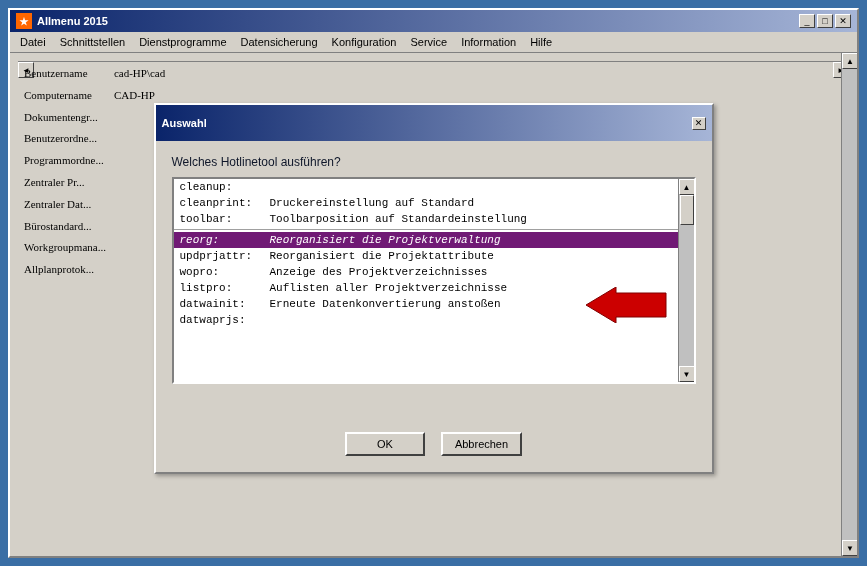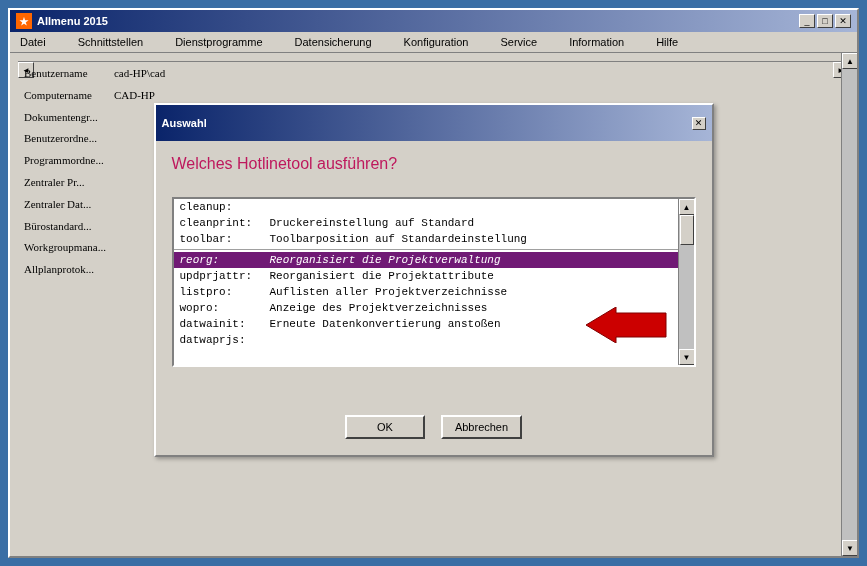--- a/index.html
+++ b/index.html
@@ -76,21 +76,21 @@
       font-size: 9px;
       cursor: pointer;
       color: #000;
     }
 
     
     .menu-bar {
       background: #d4d0c8;
       padding: 2px 4px;
       display: flex;
-      gap: 20px;
+      gap: 2px;
       flex-shrink: 0;
       border-bottom: 1px solid #808080;
     }
     .menu-item {
       padding: 2px 6px;
       font-size: 11px;
       cursor: pointer;
       color: #000;
     }
 
@@ -216,33 +216,33 @@
       align-items: center;
       justify-content: center;
       font-size: 9px;
       cursor: pointer;
       color: #000;
     }
     .dialog-body {
       padding: 14px 16px 16px;
     }
     .dialog-question {
-      font-size: 16px;
-      margin-bottom: 24px;
-      color: #be185d;
+      font-size: 12px;
+      margin-bottom: 8px;
+      color: #0f172a;
     }
 
     
     .listbox-container {
       position: relative;
       border: 2px solid #808080;
       border-right-color: #ffffff;
       border-bottom-color: #ffffff;
       background: #fff;
-      height: 170px;
+      height: 207px;
       overflow: hidden;
       margin-bottom: 16px;
       display: flex;
     }
     .listbox {
       flex: 1;
       overflow-y: auto;
       overflow-x: hidden;
     }
     .listbox::-webkit-scrollbar { display: none; }
@@ -446,27 +446,27 @@
                 <span class="list-item-cmd">reorg:</span>
                 <span class="list-item-desc">Reorganisiert die Projektverwaltung</span>
               </div>
 
               <div class="list-item-row">
                 <span class="list-item-cmd">updprjattr:</span>
                 <span class="list-item-desc">Reorganisiert die Projektattribute</span>
               </div>
 
               <div class="list-item-row">
+                <span class="list-item-cmd">wopro:</span>
+                <span class="list-item-desc">Anzeige des Projektverzeichnisses</span>
+              </div>
+
+              <div class="list-item-row">
                 <span class="list-item-cmd">listpro:</span>
                 <span class="list-item-desc">Auflisten aller Projektverzeichnisse</span>
-              </div>
-
-              <div class="list-item-row">
-                <span class="list-item-cmd">wopro:</span>
-                <span class="list-item-desc">Anzeige des Projektverzeichnisses</span>
               </div>
 
               <div class="list-item-row">
                 <span class="list-item-cmd">datwainit:</span>
                 <span class="list-item-desc">Erneute Datenkonvertierung anstoßen</span>
               </div>
 
               <div class="list-item-row">
                 <span class="list-item-cmd">datwaprjs:</span>
               </div>

